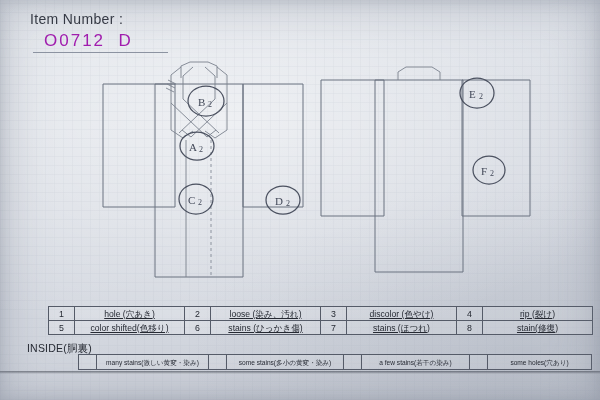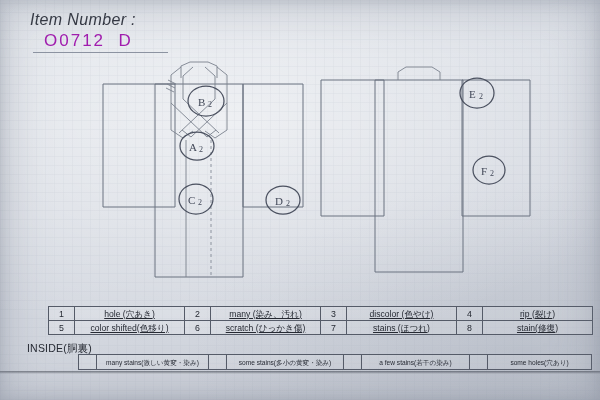--- a/index.html
+++ b/index.html
@@ -38,24 +38,23 @@
     position: absolute;
     inset: 0;
     box-shadow: inset 0 0 48px rgba(110,118,134,0.40), inset 0 0 14px rgba(120,128,145,0.25);
     pointer-events: none;
   }
 
   
   .hdr-label {
     position: absolute;
     left: 30px; top: 11px;
-    font-size: 16px;
+    font-size: 14px;
     letter-spacing: 0.35px;
     color: #31353f;
-    font-style: italic;
   }
   .hdr-value {
     position: absolute;
     left: 44px; top: 31px;
     font-size: 17px;
     letter-spacing: 2.0px;
     color: #a21caf;
     white-space: pre;
   }
   .hdr-rule {
@@ -232,31 +231,31 @@
       </g>
     </g>
   </svg>
 
   <table id="code-table">
     <tbody>
       <tr>
         <td class="num">1</td>
         <td class="lbl">hole (穴あき)</td>
         <td class="num">2</td>
-        <td class="lbl">many (染み、汚れ)</td>
+        <td class="lbl">loose (染み、汚れ)</td>
         <td class="num">3</td>
         <td class="lbl">discolor (色やけ)</td>
         <td class="num">4</td>
         <td class="lbl">rip (裂け)</td>
       </tr>
       <tr>
         <td class="num">5</td>
         <td class="lbl">color shifted(色移り)</td>
         <td class="num">6</td>
-        <td class="lbl">scratch (ひっかき傷)</td>
+        <td class="lbl">stains (ひっかき傷)</td>
         <td class="num">7</td>
         <td class="lbl">stains (ほつれ)</td>
         <td class="num">8</td>
         <td class="lbl">stain(修復)</td>
       </tr>
     </tbody>
   </table>
 
   <div class="inside-label">INSIDE(胴裏)</div>
   <table id="inside-table">

